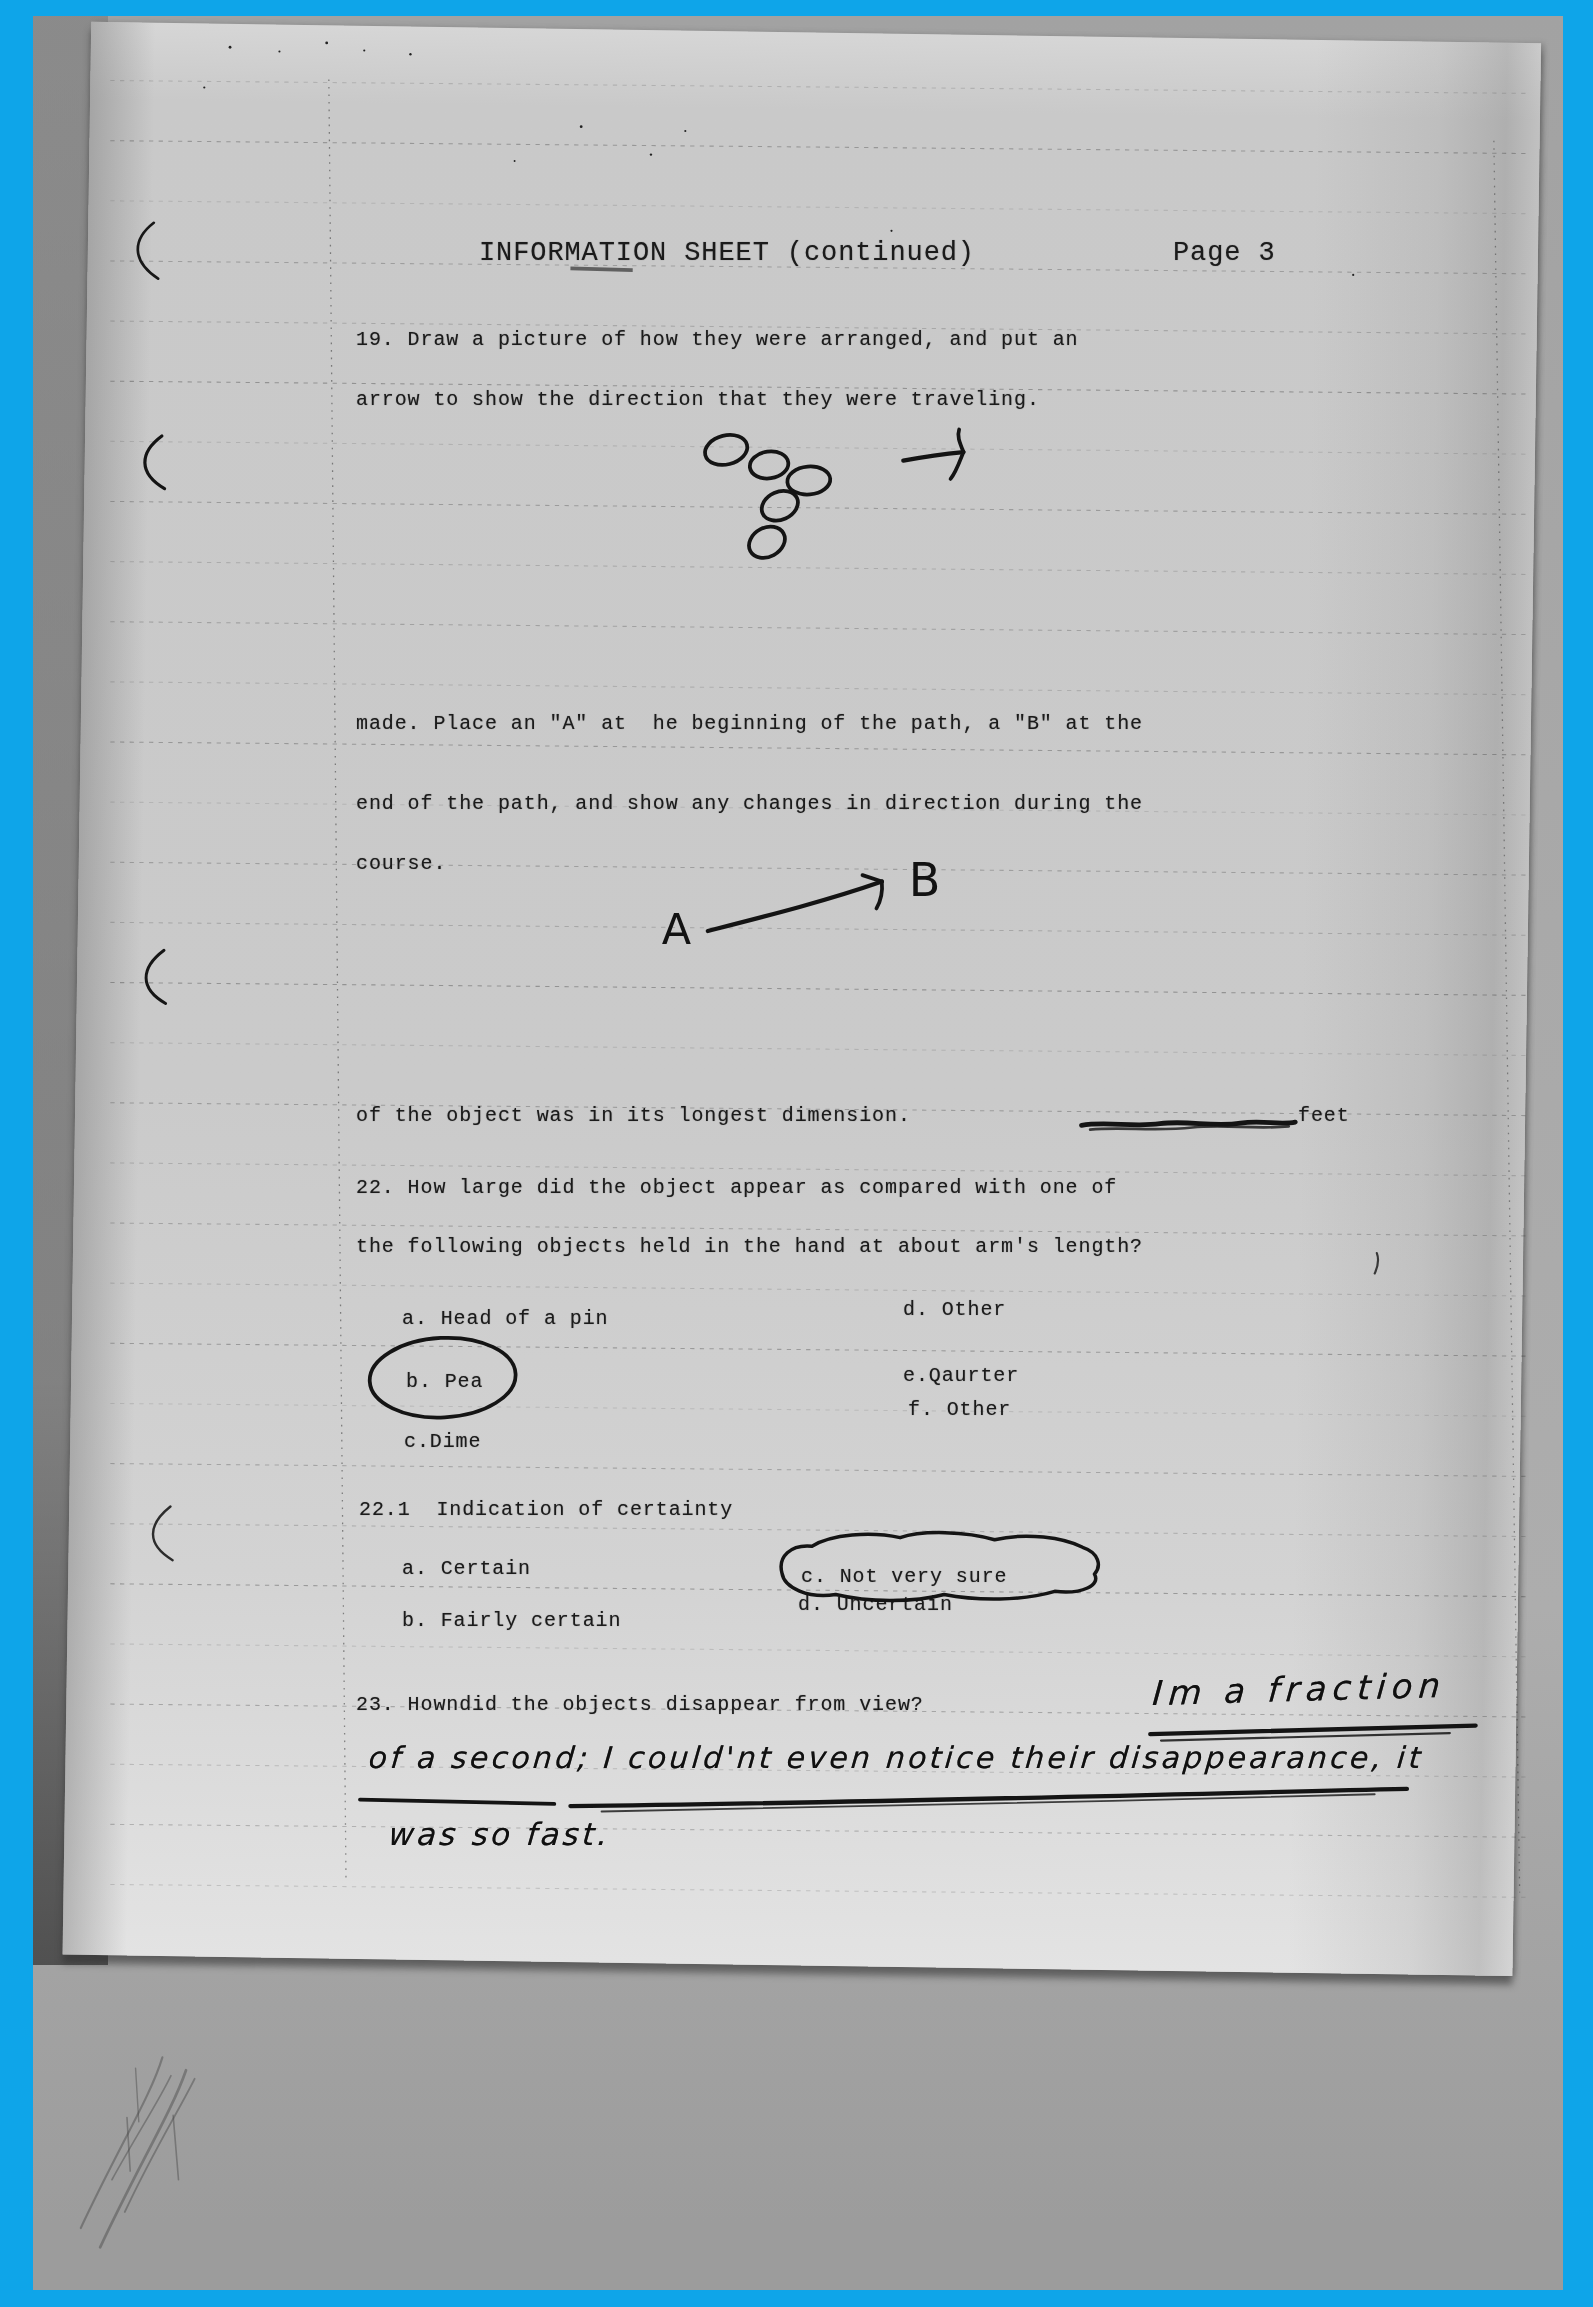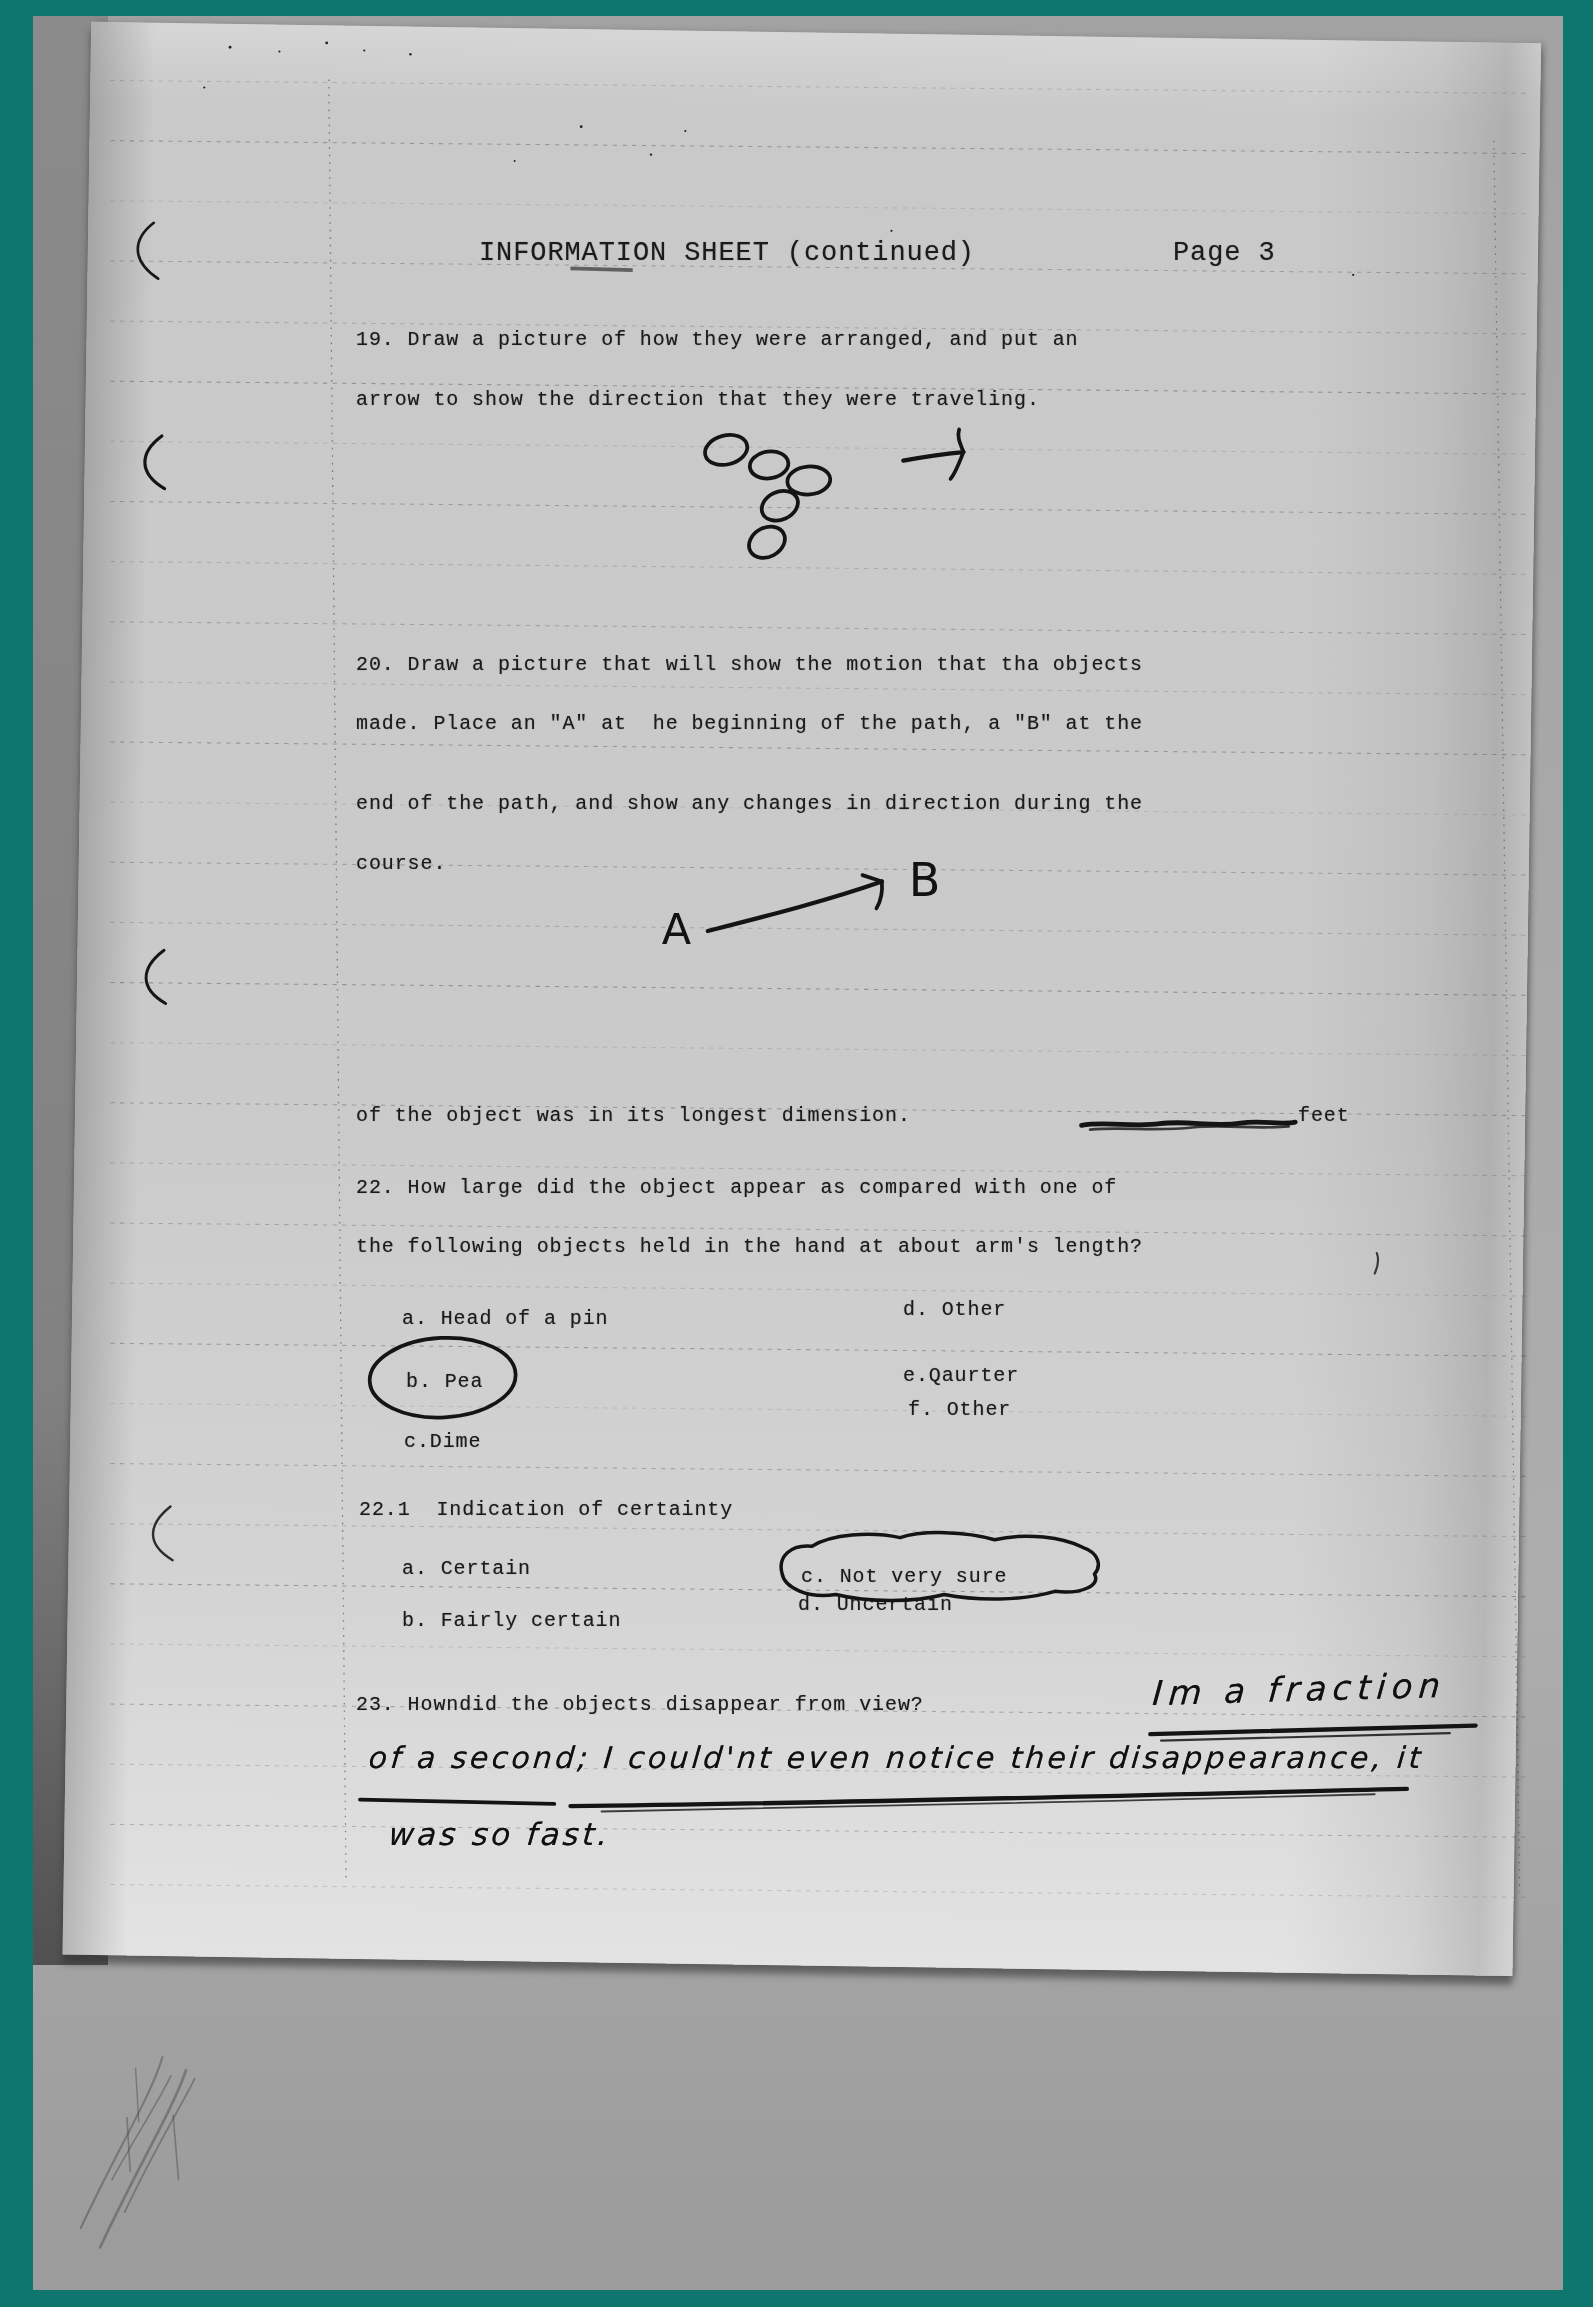--- a/index.html
+++ b/index.html
@@ -1,16 +1,16 @@
 <!DOCTYPE html>
 <html style="font-size:8.6px"><head>
 <meta charset="utf-8">
 <style>
   html,body{margin:0;padding:0;background:#060606;}
-  #screen{position:relative;width:1594px;height:2307px;background:#0f766e;overflow:hidden;
+  #screen{position:relative;width:1594px;height:2307px;background:#0ea5e9;overflow:hidden;
           font-family:"Liberation Mono", monospace;}
   
   .bed{position:absolute;left:33px;top:16px;width:1530px;height:2274px;
        background:linear-gradient(180deg,#a2a2a2 0%,#a9a9a9 40%,#adadad 70%,#9c9c9c 97%);}
   .bed-left{position:absolute;left:33px;top:16px;width:75px;height:1949px;
        background:linear-gradient(180deg,rgba(110,110,110,.45) 0%,rgba(95,95,95,.55) 70%,rgba(60,60,60,.8) 100%);}
   
   .paper{position:absolute;left:91px;top:21.5px;width:1450px;height:1933px;
        background:linear-gradient(180deg,#d6d6d6 0%,#c9c9c9 4%,#cacaca 55%,#d3d3d3 80%,#e3e3e3 100%);
        transform:rotate(0.85deg);transform-origin:16px 16px;
@@ -112,21 +112,20 @@
 
     <path d="M1062 500 L1178 503" stroke="#1b1b1b" stroke-width="7" opacity=".6"></path>
   </svg>
 
   <div class="t hdr" style="left:479px;top:239px">INFORMATION SHEET (continued)</div>
   <div class="t hdr" style="left:1173px;top:239px">Page 3</div>
 
   <div class="t" style="left:356px;top:326px">19. Draw a picture of how they were arranged, and put an</div>
   <div class="t" style="left:356px;top:386px">arrow to show the direction that they were traveling.</div>
 
-  <div class="t" style="left:356px;top:651px">20. Draw a picture that will show the motion that tha objects</div>
   <div class="t" style="left:356px;top:710px">made. Place an "A" at  he beginning of the path, a "B" at the</div>
   <div class="t" style="left:356px;top:790px">end of the path, and show any changes in direction during the</div>
   <div class="t" style="left:356px;top:850px">course.</div>
 
   <div class="t" style="left:356px;top:1102px">of the object was in its longest dimension.</div>
   <div class="t" style="left:1298px;top:1102px">feet</div>
 
   <div class="t" style="left:356px;top:1174px">22. How large did the object appear as compared with one of</div>
   <div class="t" style="left:356px;top:1233px">the following objects held in the hand at about arm's length?</div>
 

